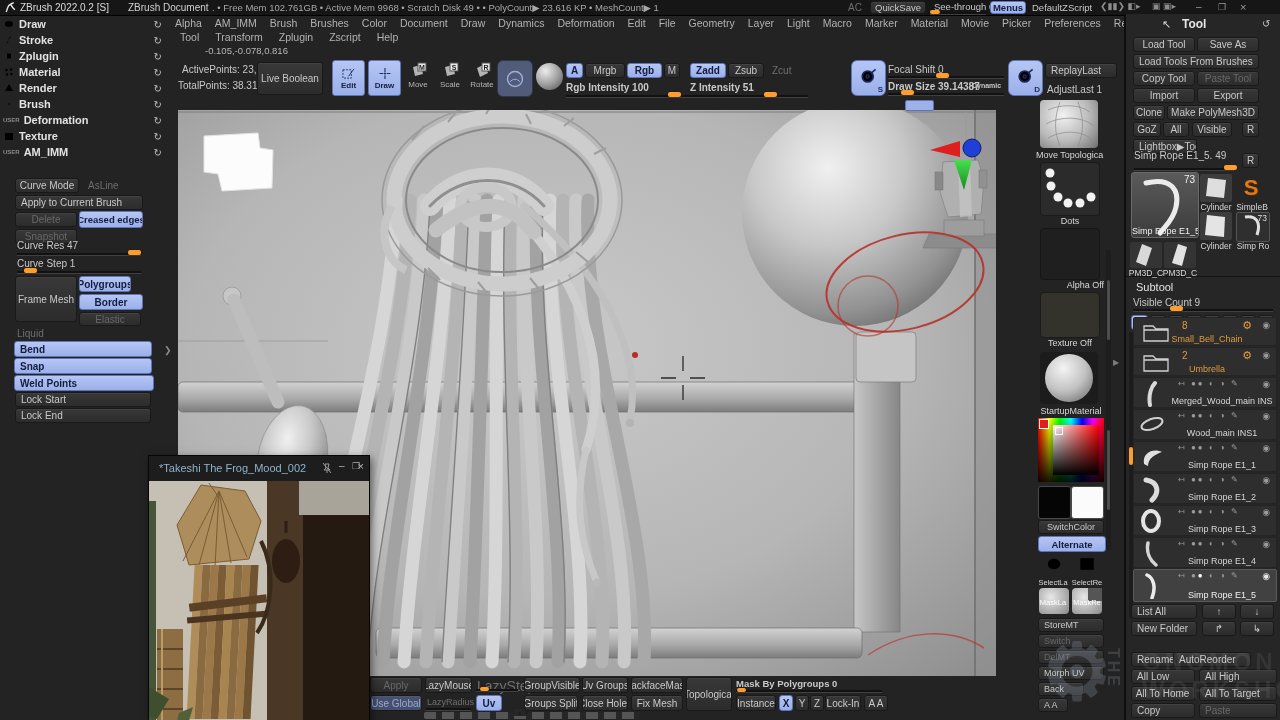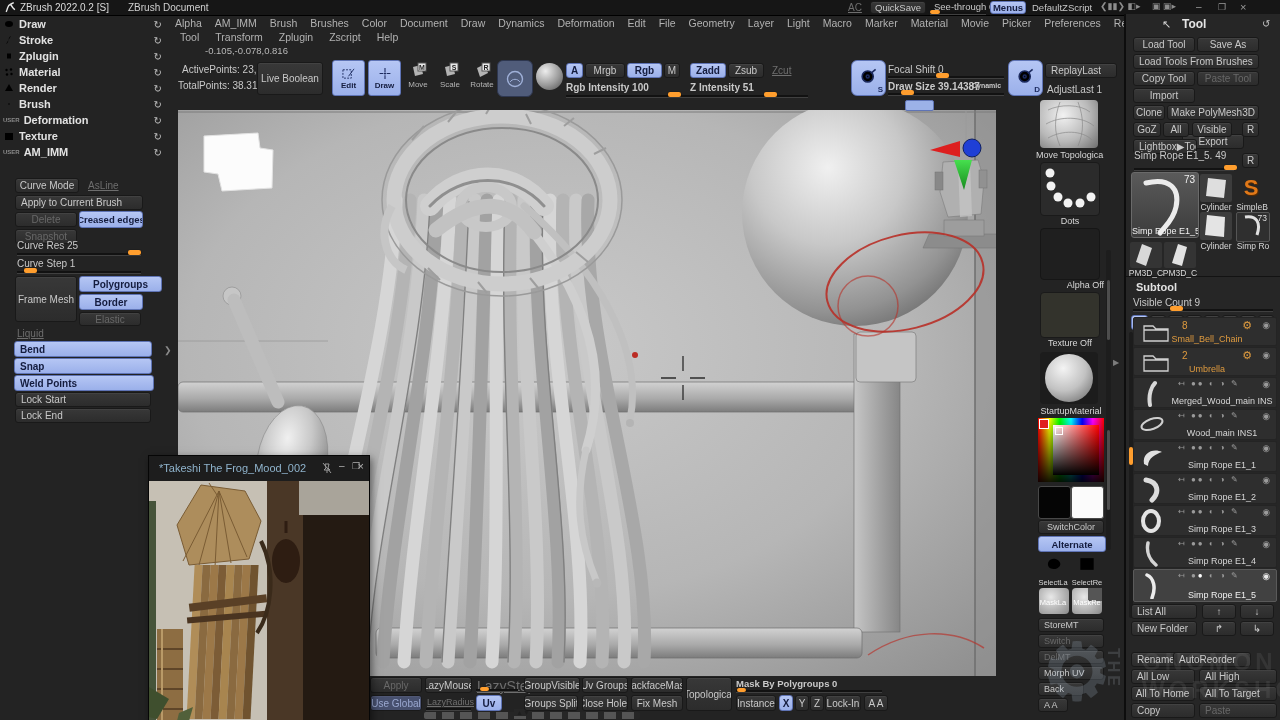--- a/index.html
+++ b/index.html
@@ -6,21 +6,21 @@
   #app{position:relative;width:1280px;height:720px;background:#232323;overflow:hidden;
        font-family:"Liberation Sans",sans-serif;color:#c6c6c6;font-size:10px;}
   .abs{position:absolute;}
   .c{position:absolute;background:linear-gradient(#383838,#2c2c2c);border:1px solid #191919;border-radius:3px;
      color:#c9c9c9;font-size:10px;display:flex;align-items:center;justify-content:center;white-space:nowrap;
      box-shadow:inset 0 1px 0 rgba(255,255,255,.05);overflow:hidden;box-sizing:border-box;}
   .cb{background:linear-gradient(#b5c6f4,#9bb0ea);color:#141c3e;border-color:#5f74b6;font-weight:bold;}
   .cd{color:#686868;}
   .cl{justify-content:flex-start;padding-left:5px;}
   .lb{position:absolute;color:#c9c9c9;font-size:10px;white-space:nowrap;}
-  .dim{color:#6e6e6e;text-decoration:underline;}
+  .dim{color:#6e6e6e;}
   .t{position:absolute;height:2px;background:#121212;border-bottom:1px solid #404040;}
   .h{position:absolute;width:13px;height:5px;background:#ff9e2e;border-radius:2px;box-shadow:0 0 1px #000;}
   .menu-it{color:#b2b2b2;font-size:10.5px;cursor:default;}
   .tray-row{display:flex;align-items:center;height:16px;gap:4px;padding-left:3px;}
   .tray-row .nm{color:#e2e2e2;font-size:11px;font-weight:bold;}
   .tray-row .bdg{color:#8a8a8a;font-size:6px;font-weight:bold;}
   .tray-row .rf{margin-left:auto;margin-right:8px;color:#bdbdbd;font-size:10px;}
   .ic{width:12px;height:12px;flex:none;}
   .thumblabel{position:absolute;color:#d8d8d8;font-size:9px;white-space:nowrap;overflow:hidden;text-align:center;}
   .st-row{position:absolute;left:1133px;width:144px;background:#2e2e2e;border:1px solid #242424;border-radius:2px;box-sizing:border-box;}
@@ -130,20 +130,21 @@
 </svg>
 
 <div id="app">
 
   <div class="abs" style="left:0;top:0;width:1280px;height:15px;background:#161616;border-bottom:1px solid #000;">
     <svg class="abs" style="left:4px;top:1px" width="13" height="13" viewBox="0 0 12 12">
         <path d="M2,10 C4,6 3,4 6,3 M6,3 L9,1.5 M6,3 L8,6 L10,8" stroke="#e8e8e8" stroke-width="1.3" fill="none"></path>
       </svg>
     <span class="lb" style="left:20px;top:2px;color:#dcdcdc;">ZBrush 2022.0.2 [S]</span>
     <span class="lb" style="left:128px;top:2px;color:#cfcfcf;">ZBrush Document</span>
+    <span class="lb" style="left:212px;top:2px;color:#a8a8a8;font-size:9.5px;">. • Free Mem 102.761GB • Active Mem 9968 • Scratch Disk 49 • • PolyCount▶ 23.616 KP • MeshCount▶ 1</span>
     <span class="lb dim" style="left:848px;top:2px;">AC</span>
     <button class="c" style="left:870px;top:1px;width:56px;height:13px;font-size:9.5px;">
         <span>QuickSave</span>
       </button>
     <span class="lb" style="left:934px;top:1px;font-size:9.5px;">See-through 0</span>
     <div class="t" style="left:930px;top:12px;width:56px;"></div>
     <div class="h" style="left:930px;top:10px;width:10px;height:4px;"></div>
     <button class="c cb" style="left:990px;top:1px;width:36px;height:13px;font-size:9.5px;">
         <span>Menus</span>
       </button>
@@ -261,30 +262,30 @@
       </button>
     <button class="c cd" style="left:15px;top:42px;width:62px;height:15px;">
         <span>Delete</span>
       </button>
     <button class="c cb" style="left:79px;top:41px;width:64px;height:17px;font-size:9.5px;">
         <span>Creased edges</span>
       </button>
     <button class="c cd" style="left:15px;top:59px;width:62px;height:15px;">
         <span>Snapshot</span>
       </button>
-    <span class="lb" style="left:17px;top:70px;">Curve Res 25</span>
+    <span class="lb" style="left:17px;top:70px;">Curve Res 47</span>
     <div class="t" style="left:17px;top:83px;width:124px;"></div>
     <div class="h" style="left:128px;top:80px;"></div>
     <span class="lb" style="left:17px;top:88px;">Curve Step 1</span>
     <div class="t" style="left:17px;top:101px;width:124px;"></div>
     <div class="h" style="left:24px;top:98px;"></div>
     <button class="c" style="left:15px;top:106px;width:62px;height:46px;font-size:10px;">
         <span>Frame Mesh</span>
       </button>
-    <button class="c cb" style="left:79px;top:106px;width:83px;height:16px;">
+    <button class="c cb" style="left:79px;top:106px;width:52px;height:16px;">
         <span>Polygroups</span>
       </button>
     <button class="c cb" style="left:79px;top:124px;width:64px;height:16px;">
         <span>Border</span>
       </button>
     <button class="c cd" style="left:79px;top:142px;width:62px;height:14px;">
         <span>Elastic</span>
       </button>
     <span class="lb dim" style="left:17px;top:158px;">Liquid</span>
     <button class="c cb cl" style="left:14px;top:171px;width:138px;height:16px;">
@@ -725,21 +726,21 @@
       </button>
     <button class="c" style="left:7px;top:57px;width:62px;height:15px;">
         <span>Copy Tool</span>
       </button>
     <button class="c cd" style="left:71px;top:57px;width:62px;height:15px;">
         <span>Paste Tool</span>
       </button>
     <button class="c" style="left:7px;top:74px;width:62px;height:15px;">
         <span>Import</span>
       </button>
-    <button class="c" style="left:56px;top:74px;width:62px;height:15px;margin-top:46px;">
+    <button class="c" style="left:71px;top:74px;width:62px;height:15px;">
         <span>Export</span>
       </button>
     <button class="c" style="left:7px;top:91px;width:32px;height:15px;">
         <span>Clone</span>
       </button>
     <button class="c" style="left:41px;top:91px;width:92px;height:15px;">
         <span>Make PolyMesh3D</span>
       </button>
     <button class="c" style="left:7px;top:108px;width:28px;height:15px;">
         <span>GoZ</span>
@@ -800,21 +801,21 @@
     </div>
     <div class="thumblabel" style="left:2px;top:254px;width:36px;font-size:8.5px;">PM3D_C</div>
     <div class="abs" style="left:38px;top:228px;width:32px;height:26px;background:#343434;border-radius:2px;">
       <svg width="32" height="26">
           <polygon points="14,2 23,5 18,24 8,21" fill="#e2e2e2"></polygon>
         </svg>
     </div>
     <div class="thumblabel" style="left:36px;top:254px;width:36px;font-size:8.5px;">PM3D_C</div>
 
     <div class="abs" style="left:0;top:262px;width:154px;height:444px;border-top:1px solid #131313;">
-      <span class="lb" style="left:10px;top:4px;font-size:11px;font-weight:bold;color:#e2e2e2;text-align:center;">Subtool</span>
+      <span class="lb" style="left:10px;top:4px;font-size:11px;font-weight:normal;color:#e2e2e2;text-align:center;">Subtool</span>
       <span class="lb" style="left:7px;top:20px;">Visible Count 9</span>
       <div class="t" style="left:7px;top:32px;width:140px;"></div>
       <div class="h" style="left:44px;top:29px;"></div>
       <button class="c cb" style="left:5px;top:38px;width:17px;height:15px;font-size:8.5px;">
           <span>V1</span>
         </button>
       <button class="c" style="left:24px;top:38px;width:16px;height:15px;font-size:8.5px;">
           <span>V2</span>
         </button>
       <button class="c" style="left:42px;top:38px;width:16px;height:15px;font-size:8.5px;">

